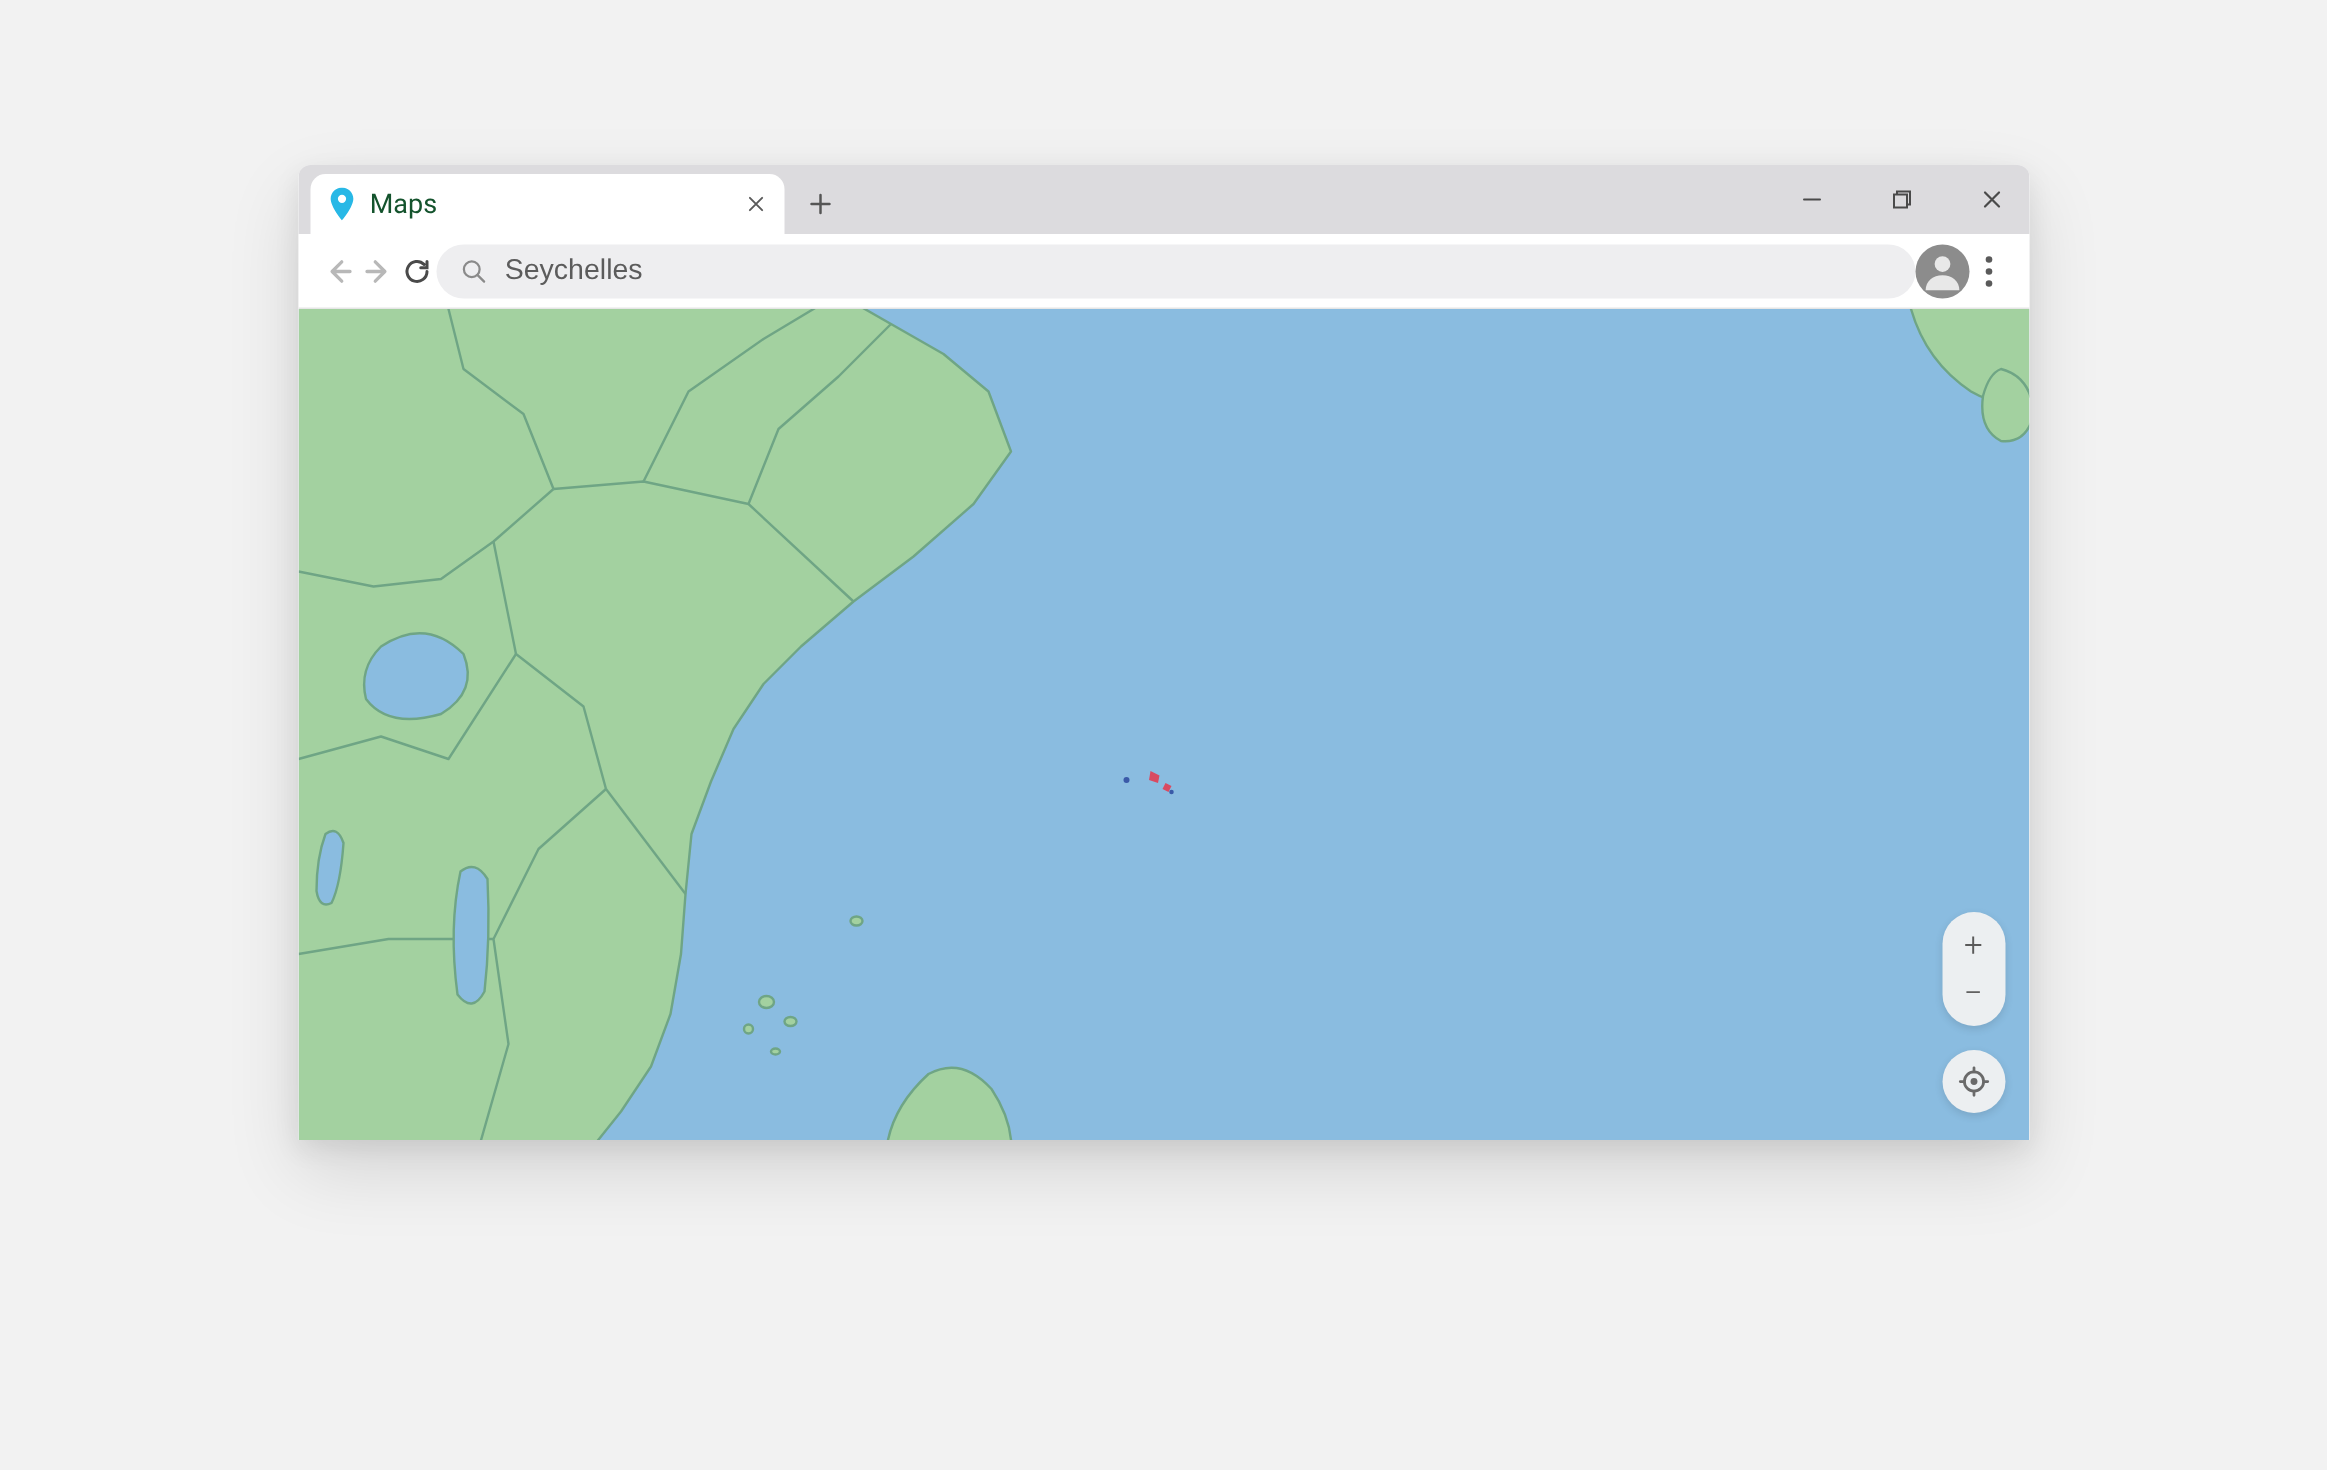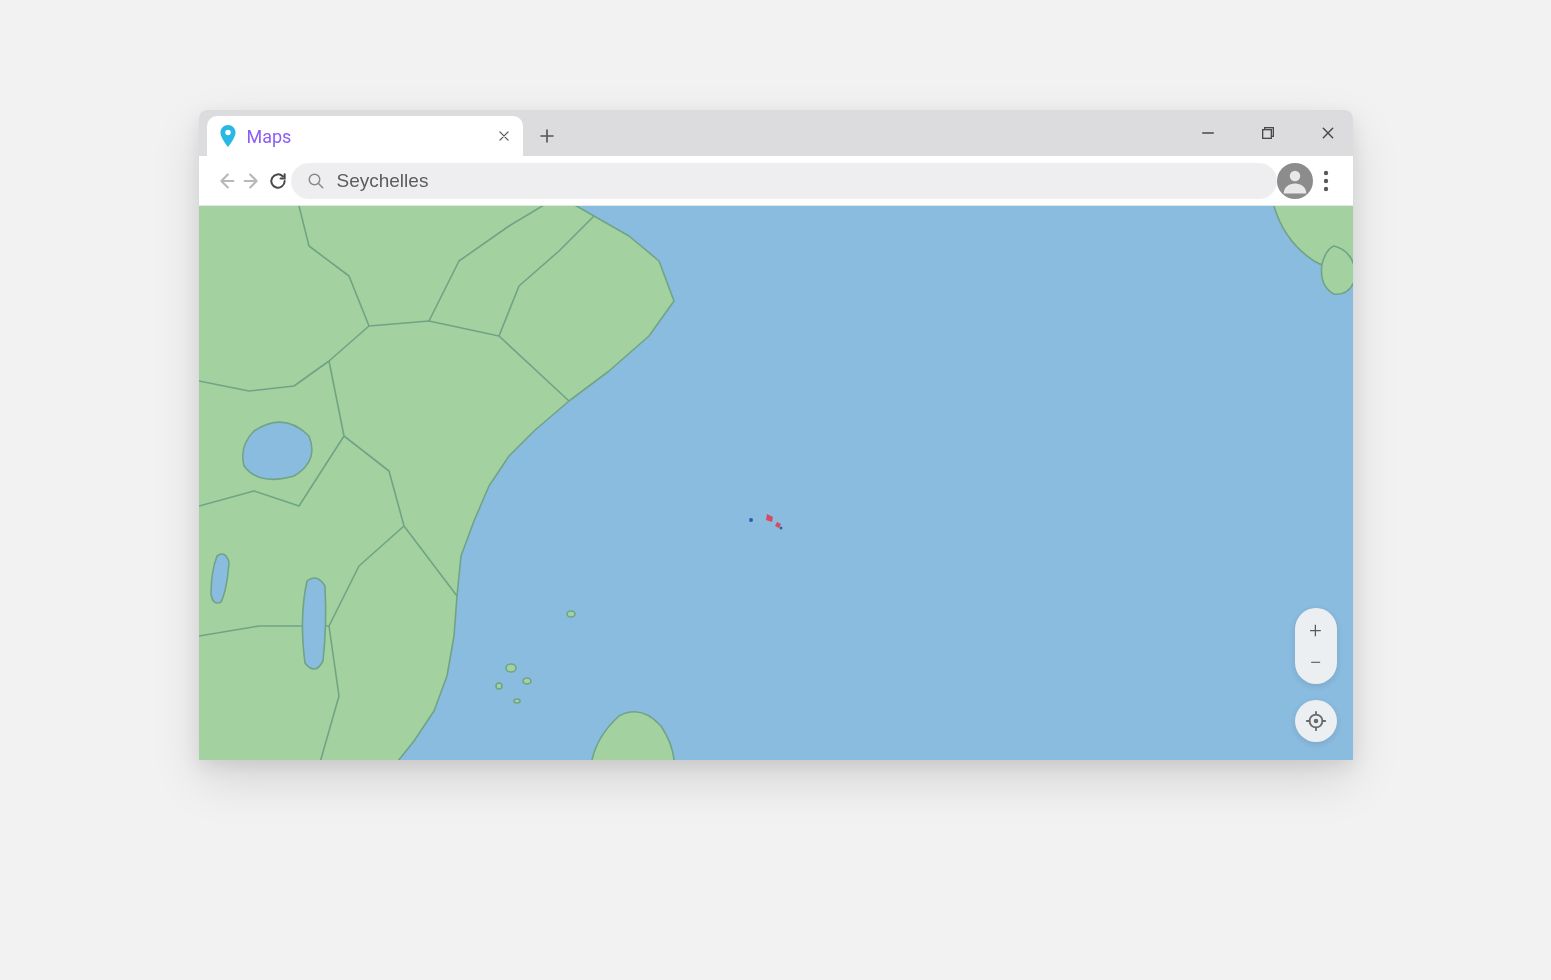--- a/index.html
+++ b/index.html
@@ -33,21 +33,21 @@
     width: 316px;
     background: #ffffff;
     border-radius: 10px 10px 0 0;
     display: flex;
     align-items: center;
     padding: 0 12px;
     gap: 10px;
     position: relative;
   }
   .tab .pin-icon { color: #28b8e6; display:flex; align-items:center; }
-  .tab .tab-title { color: #8b5cf6; font-size: 18px; flex: 1; }
+  .tab .tab-title { color: #14532d; font-size: 18px; flex: 1; }
   .tab .tab-close { color: #5a5a5a; cursor: pointer; display:flex; align-items:center; }
   .new-tab {
     width: 36px; height: 36px;
     display: flex; align-items: center; justify-content: center;
     color: #555; cursor: pointer; margin-left: 6px; margin-bottom: 2px;
   }
   .win-controls {
     position: absolute; right: 10px; top: 0; bottom: 0;
     display: flex; align-items: center; gap: 30px;
     color: #4a4a4a;

